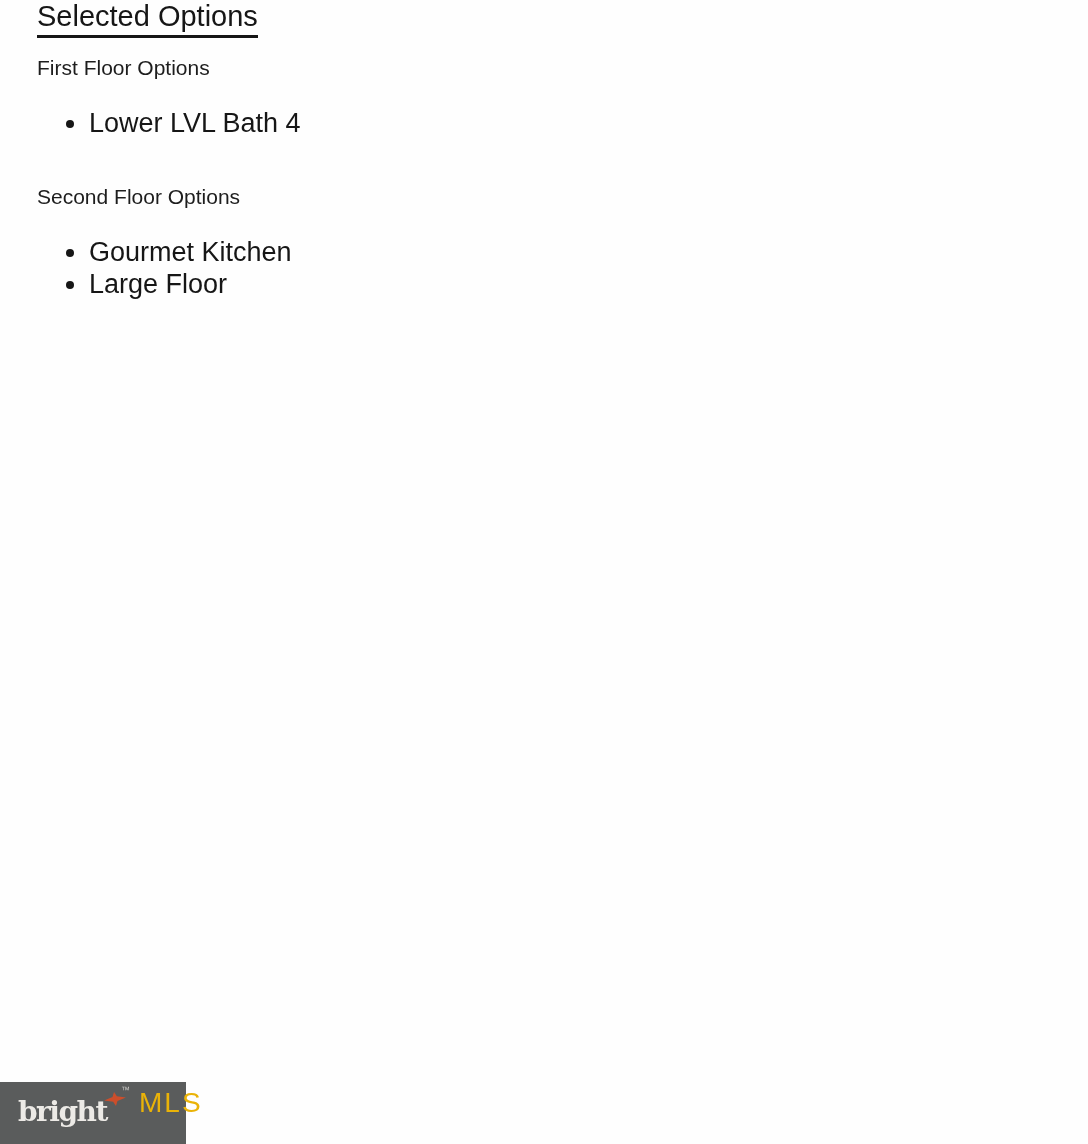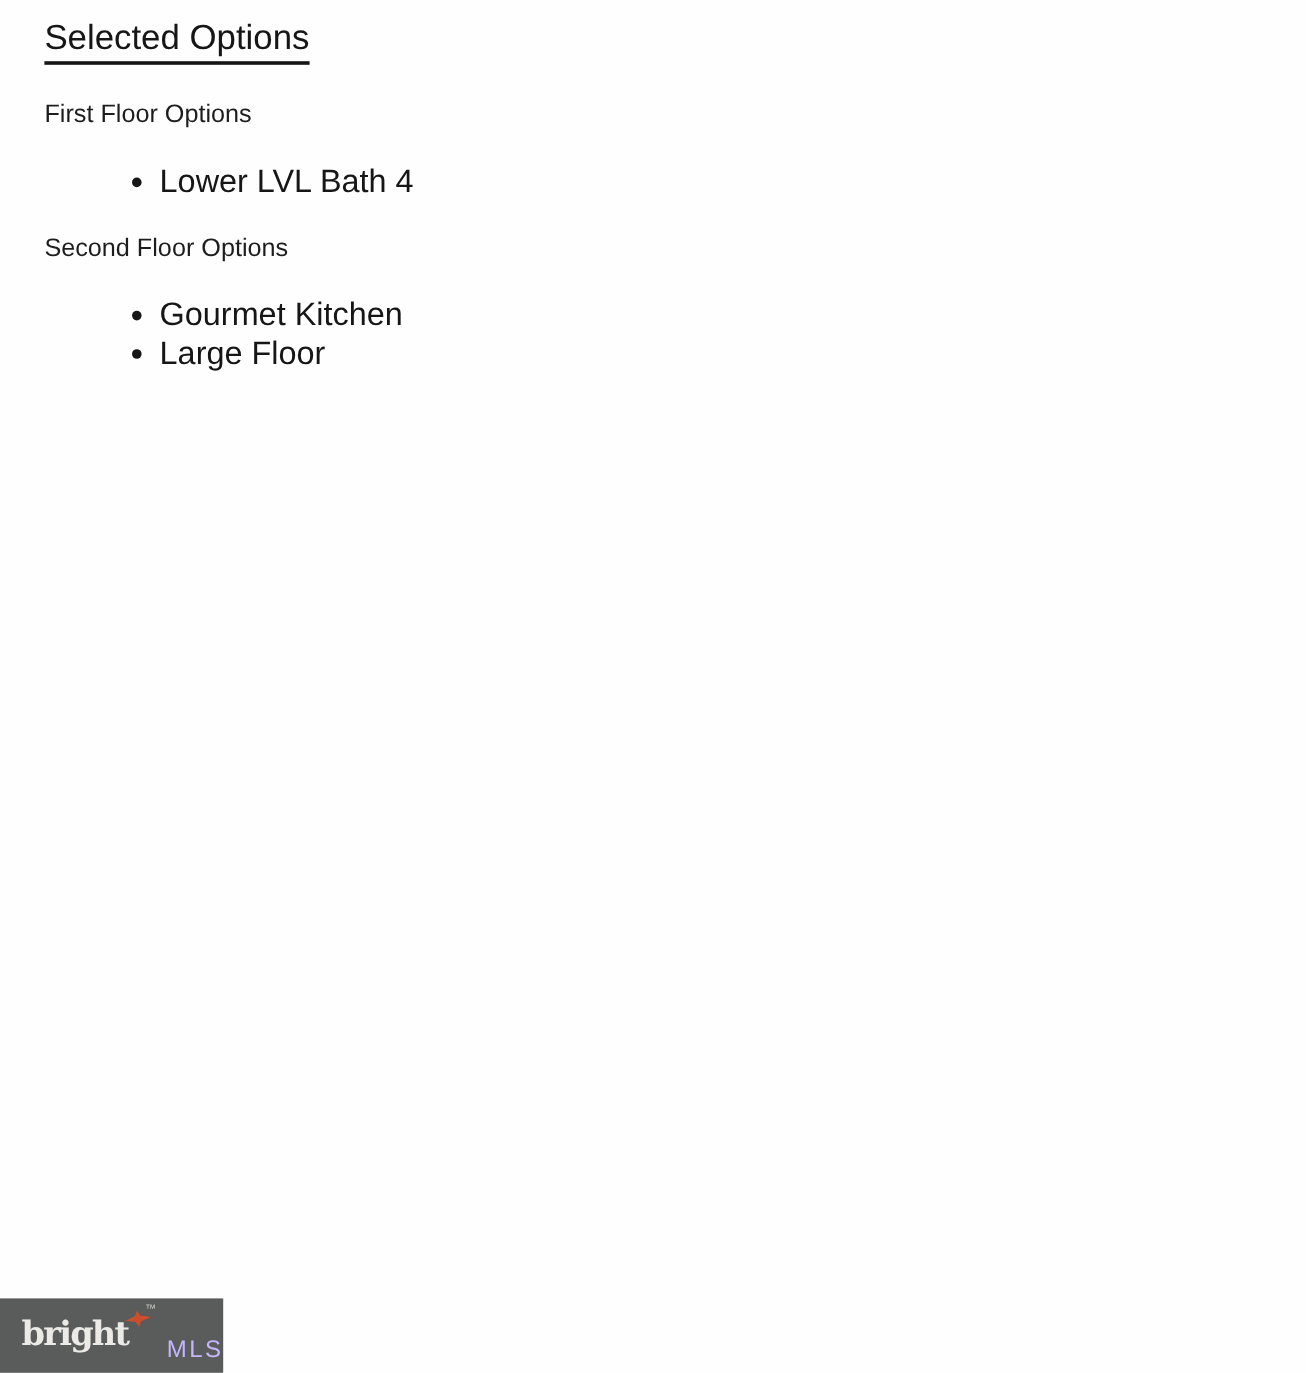--- a/index.html
+++ b/index.html
@@ -17,51 +17,50 @@
   }
 
   
   .doc {
     position: absolute;
     left: 37px;
     top: 0;
     width: 960px;
   }
   .page-title {
-    margin: 16px 0 0 0;
+    margin: 0 0 0 0;
     font-size: 29px;
     font-weight: 400;
     line-height: 32px;
     color: #161616;
   }
   .page-title .underlined {
     display: inline-block;
     border-bottom: 3px solid #161616;
     padding-bottom: 3px;
   }
   .floor-heading {
     font-size: 21px;
     font-weight: 400;
     line-height: 24px;
-    margin-top: 28px;
+    margin-top: 46px;
     color: #1d1d1d;
   }
   #sections section:first-child .floor-heading {
-    margin-top: 30px;
+    margin-top: 18px;
   }
   .options-list {
     margin: 27px 0 0 0;
     padding-left: 52px;
     list-style: disc;
   }
   .options-list li {
     font-size: 27px;
     line-height: 32px;
     color: #161616;
-    margin-left: 44px;
   }
 
   
   .logo {
     position: absolute;
     left: 0;
     top: 1082px;
     width: 186px;
     height: 62px;
     background: #5a5c5c;
@@ -91,26 +90,26 @@
     left: 103px;
     top: -13px;
     font-size: 9px;
     letter-spacing: 0;
     color: #c8c7c3;
     font-family: "Liberation Sans", sans-serif;
   }
   .suffix {
     position: absolute;
     left: 139px;
-    bottom: 9px;
+    bottom: 27px;
     display: inline-block;
-    font-size: 20px;
+    font-size: 28px;
     line-height: 1;
     letter-spacing: 2px;
-    color: #c4b5fd;
+    color: #eab308;
     font-family: "Liberation Sans", sans-serif;
   }
 </style>
 </head>
 <body>
 
 <div class="doc">
   <h1 class="page-title">
     <span class="underlined">Selected Options</span>
   </h1>

